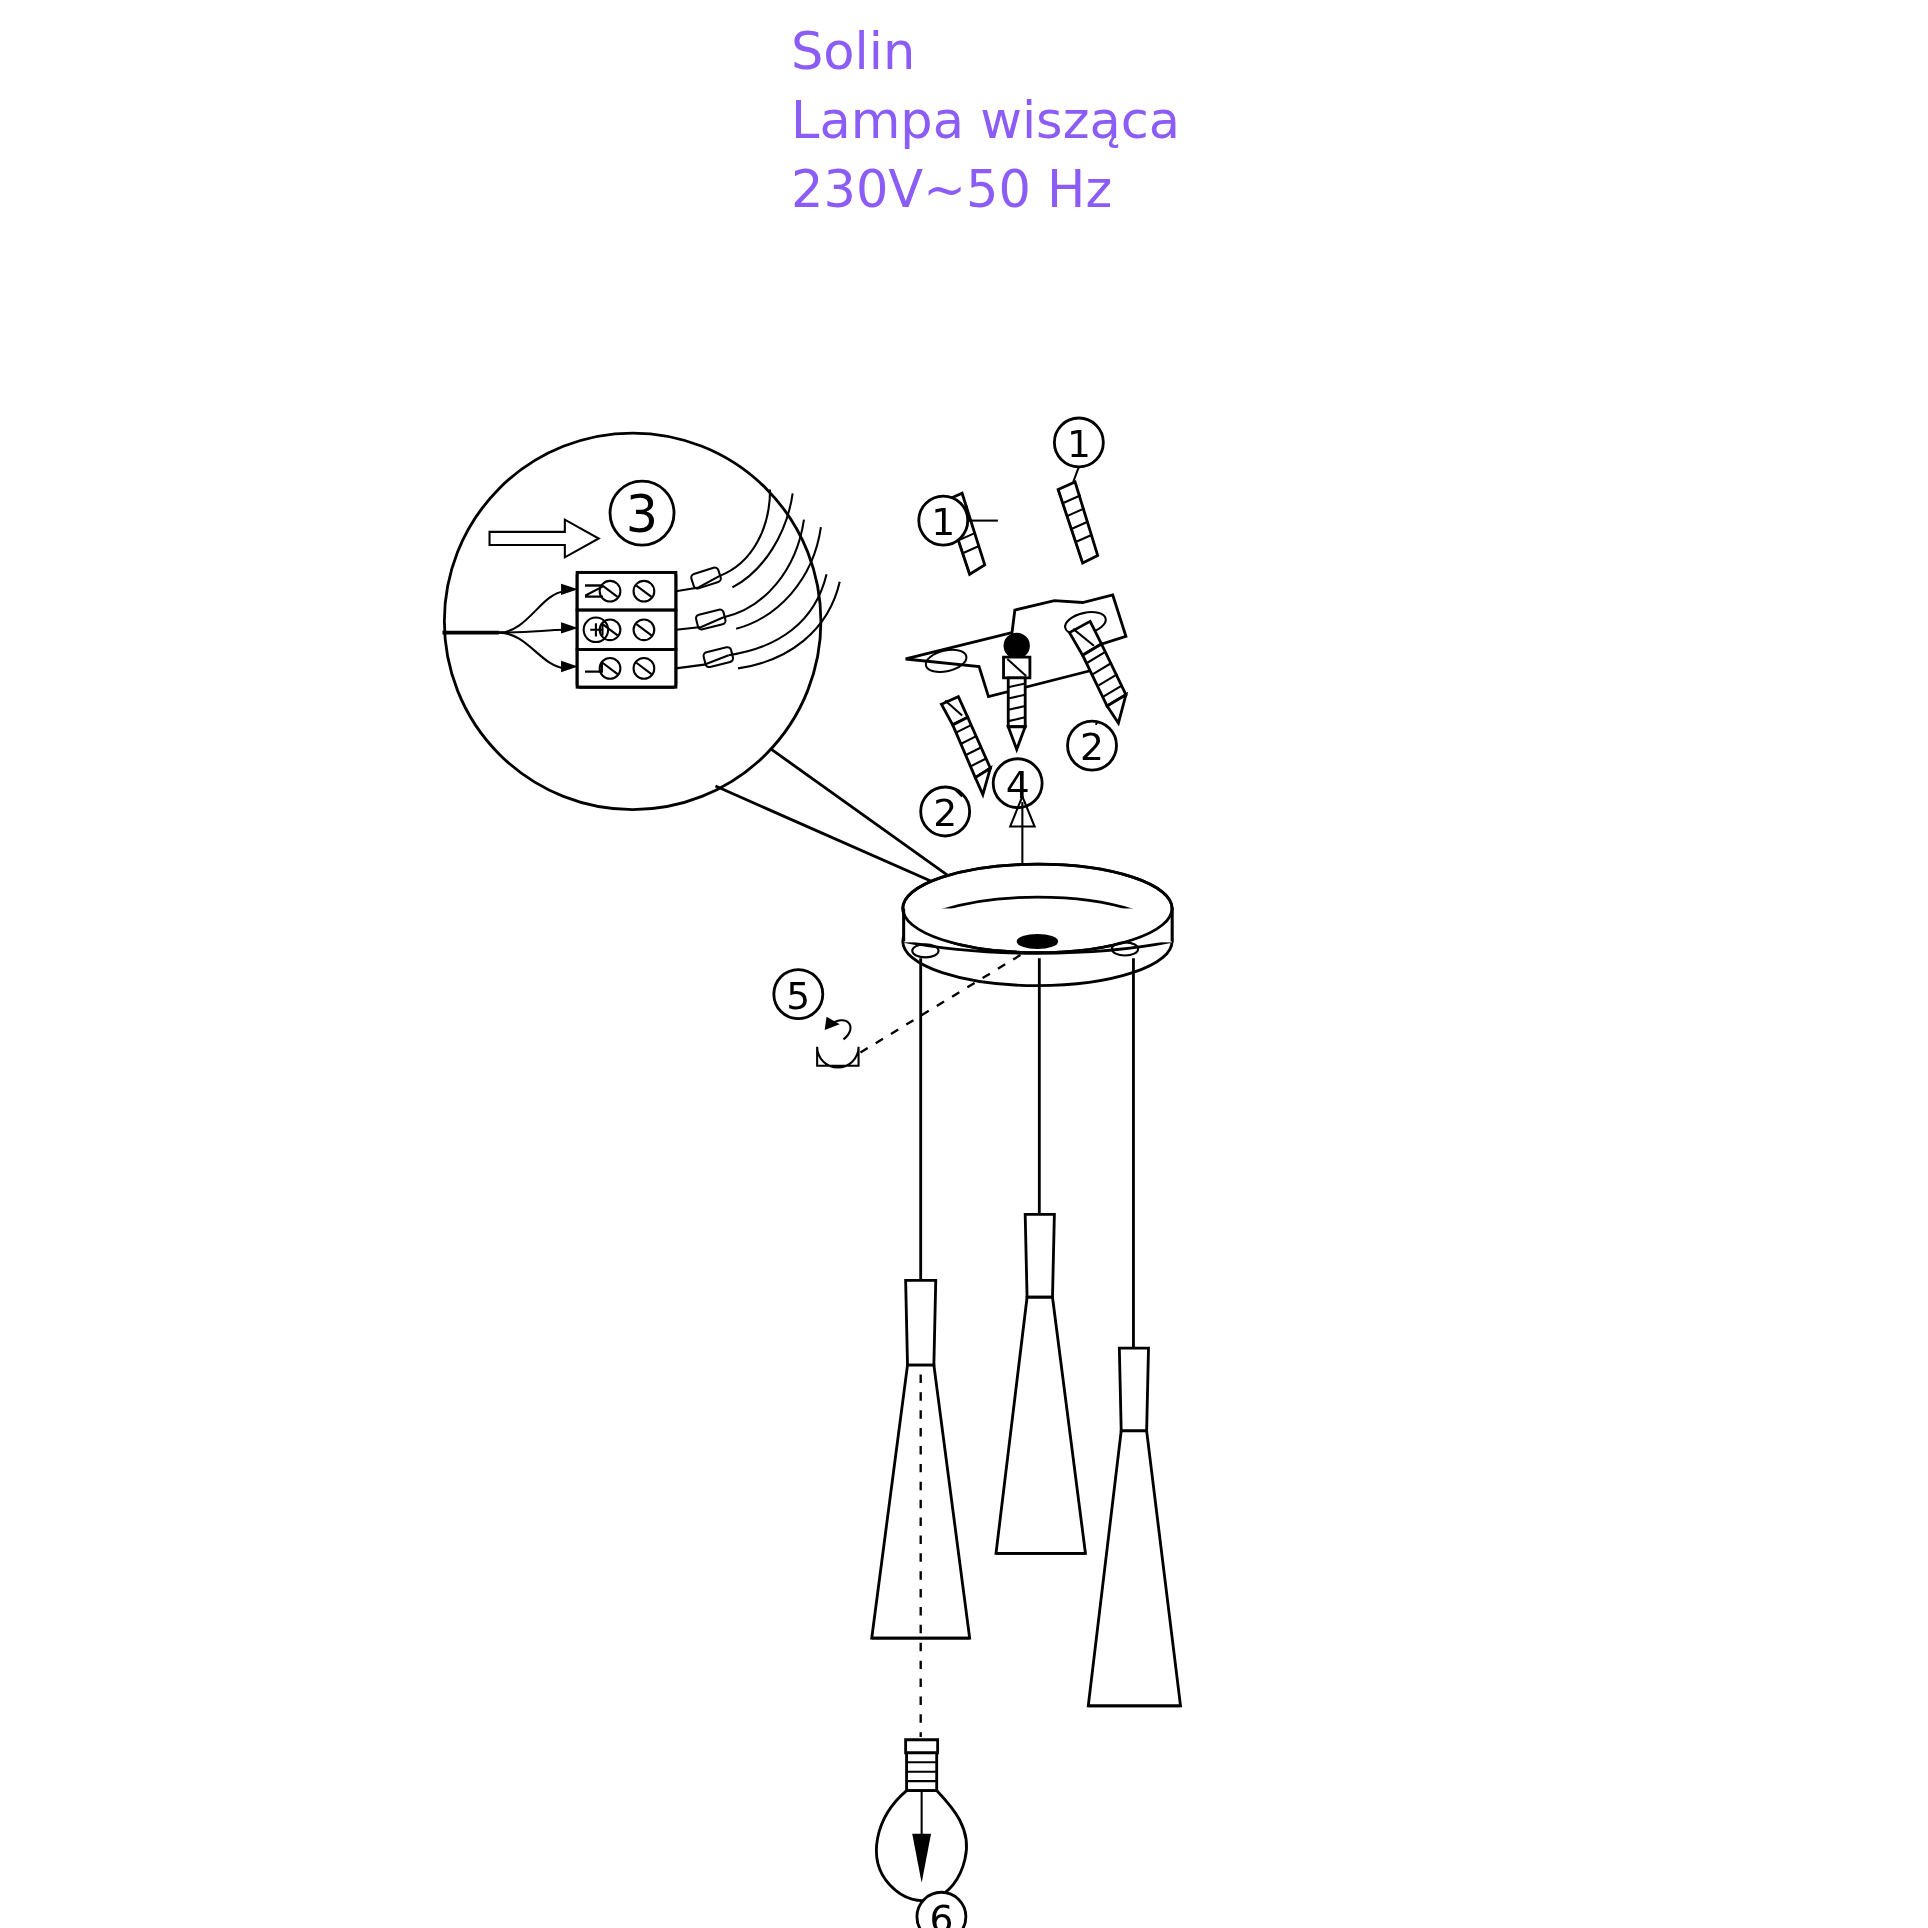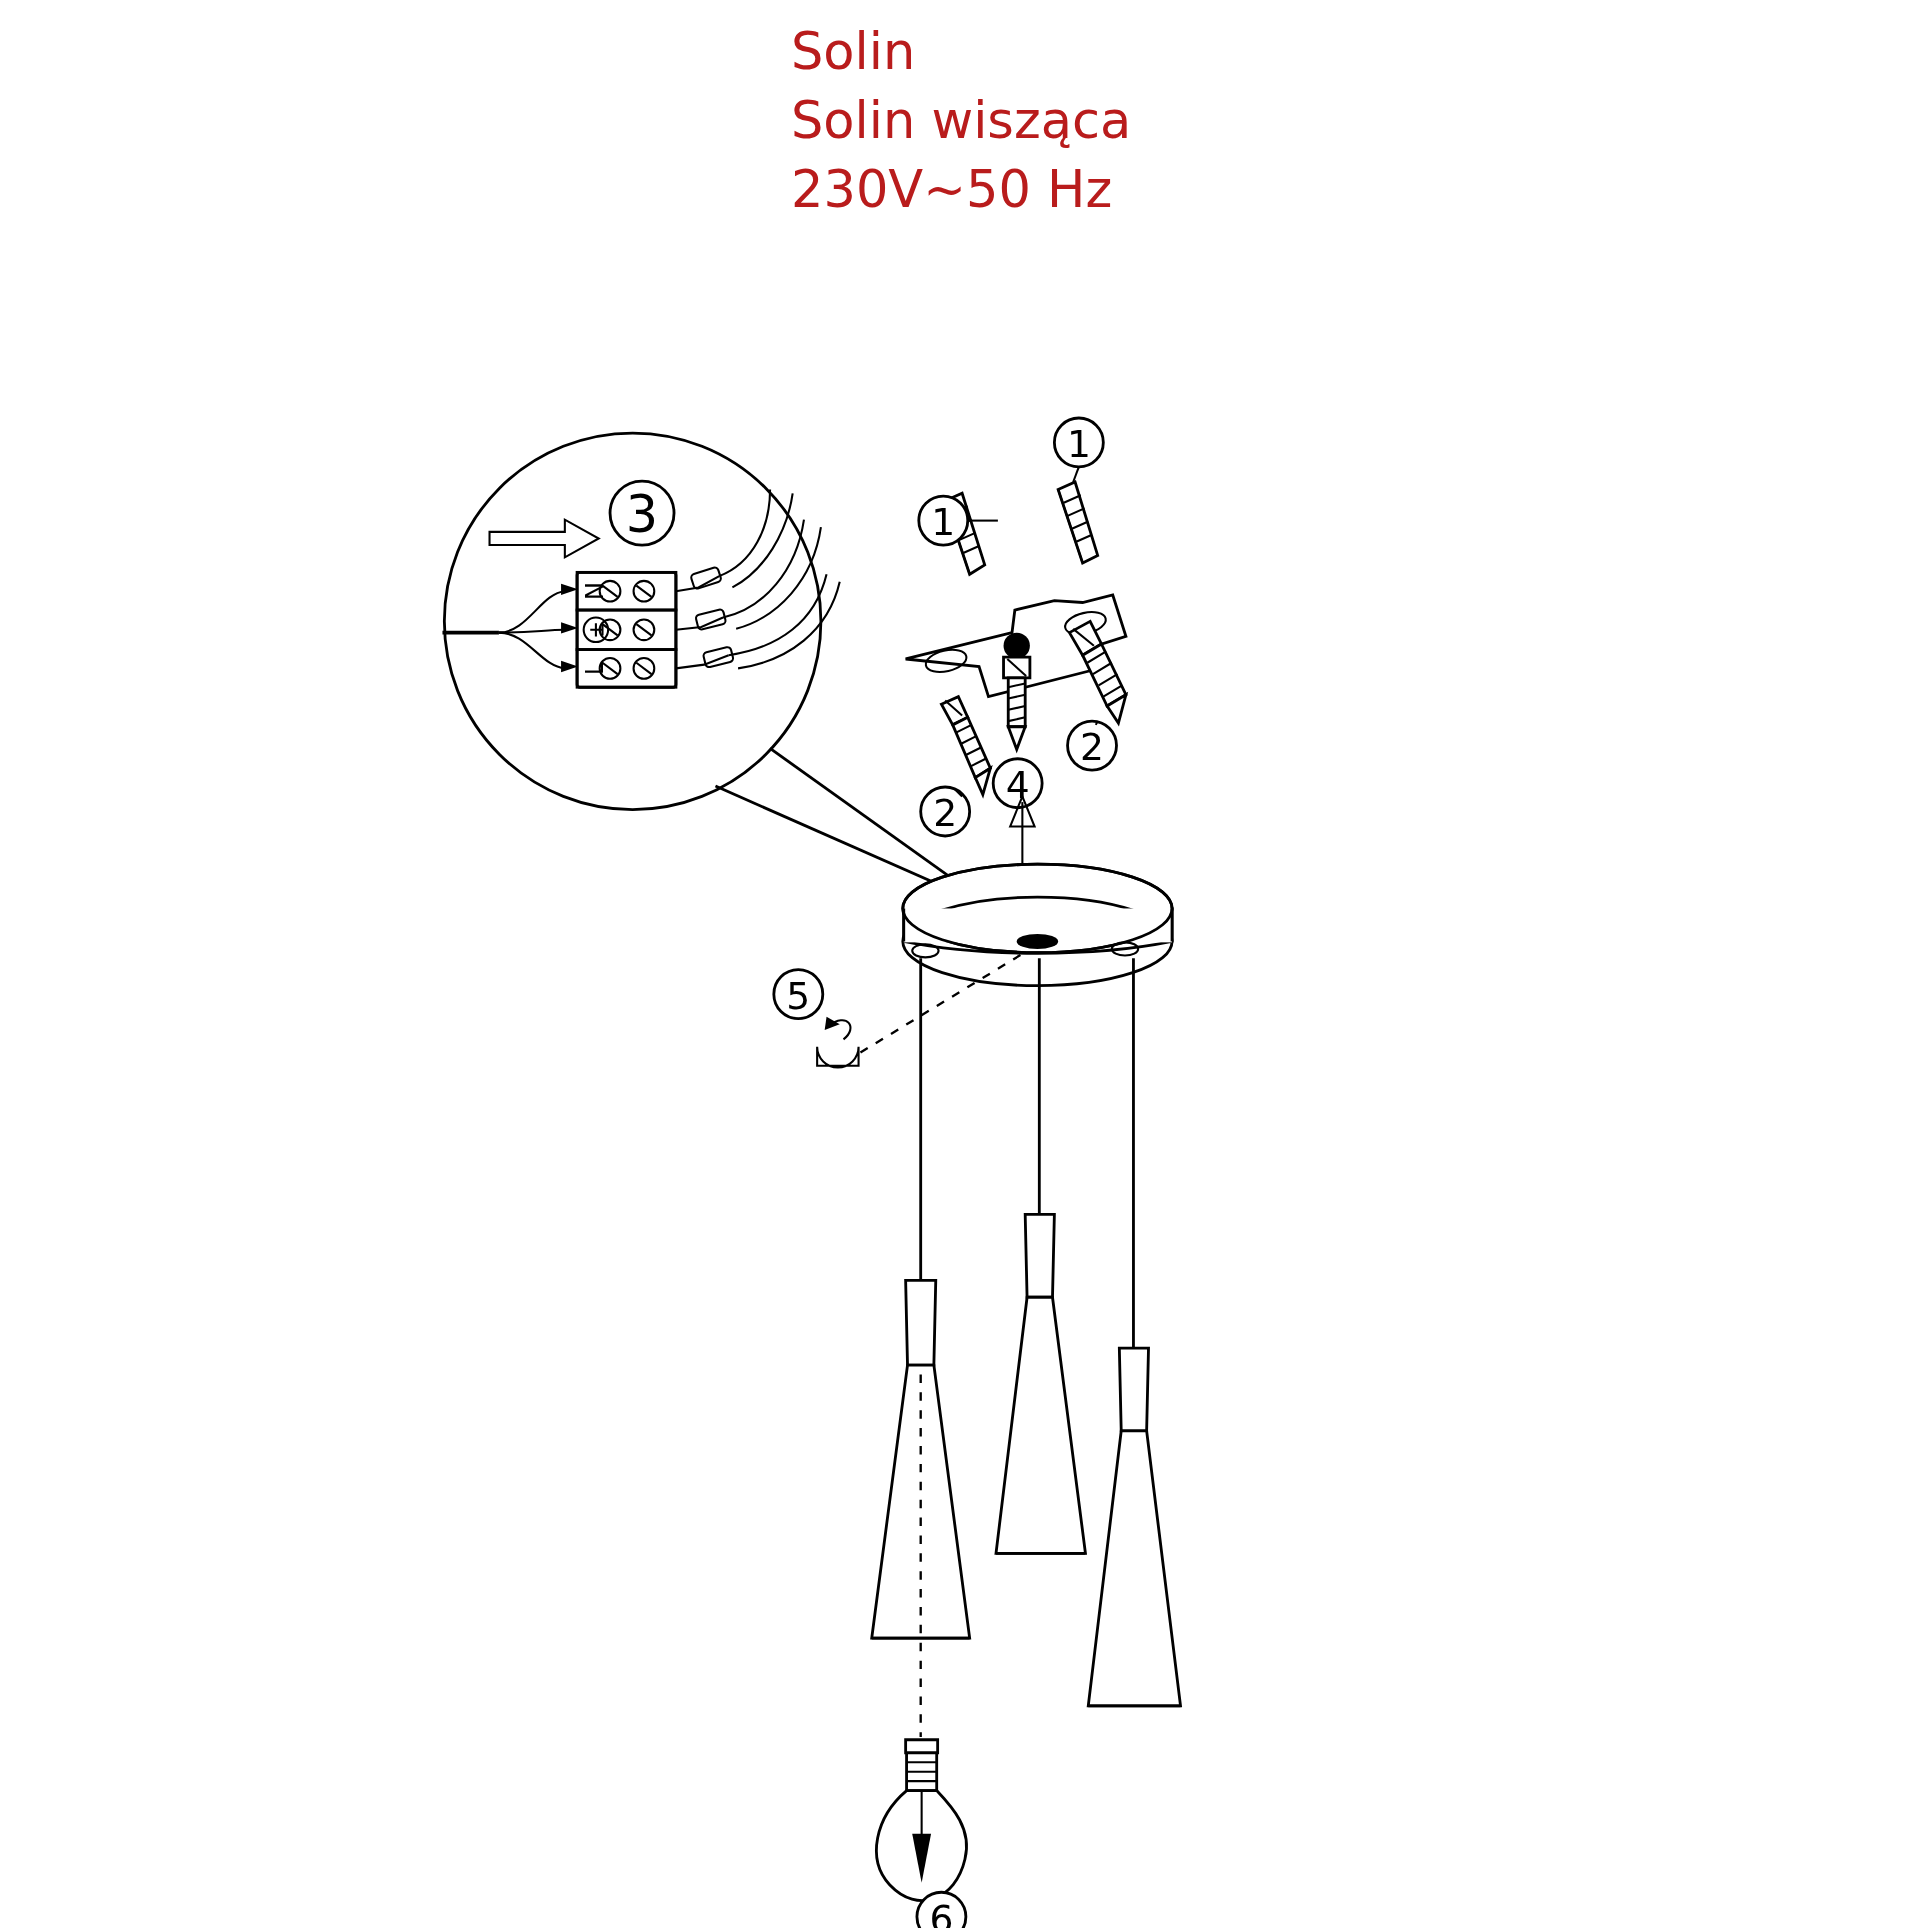--- a/index.html
+++ b/index.html
@@ -25,21 +25,21 @@
     position: absolute;
     left: 791px;
     top: 17px;
     width: 847px;
   }
   .title-line {
     font-family: "DejaVu Sans", sans-serif;
     font-size: 51px;
     line-height: 69px;
     letter-spacing: 0px;
-    color: #b91c1c;
+    color: #8b5cf6;
     white-space: pre;
   }
   svg.diagram {
     position: absolute;
     left: 0;
     top: 0;
     width: 1928px;
     height: 1928px;
   }
   .ln { fill: none; stroke: #000000; stroke-width: 3; }
@@ -66,21 +66,21 @@
     fill: #000000;
   }
 </style>
 </head>
 <body>
 
 <div id="sheet">
 
   <div class="title-block">
     <div class="title-line">Solin</div>
-    <div class="title-line">Solin wisząca</div>
+    <div class="title-line">Lampa wisząca</div>
     <div class="title-line">230V~50 Hz</div>
   </div>
 
   <svg class="diagram" viewBox="0 0 2048 2048">
 
     <g>
       <circle cx="672" cy="660" r="200" class="ln"></circle>
 
       <path class="ln" d="M 818 795 L 1035 950"></path>
       <path class="ln" d="M 760 835 L 1032 955"></path>

